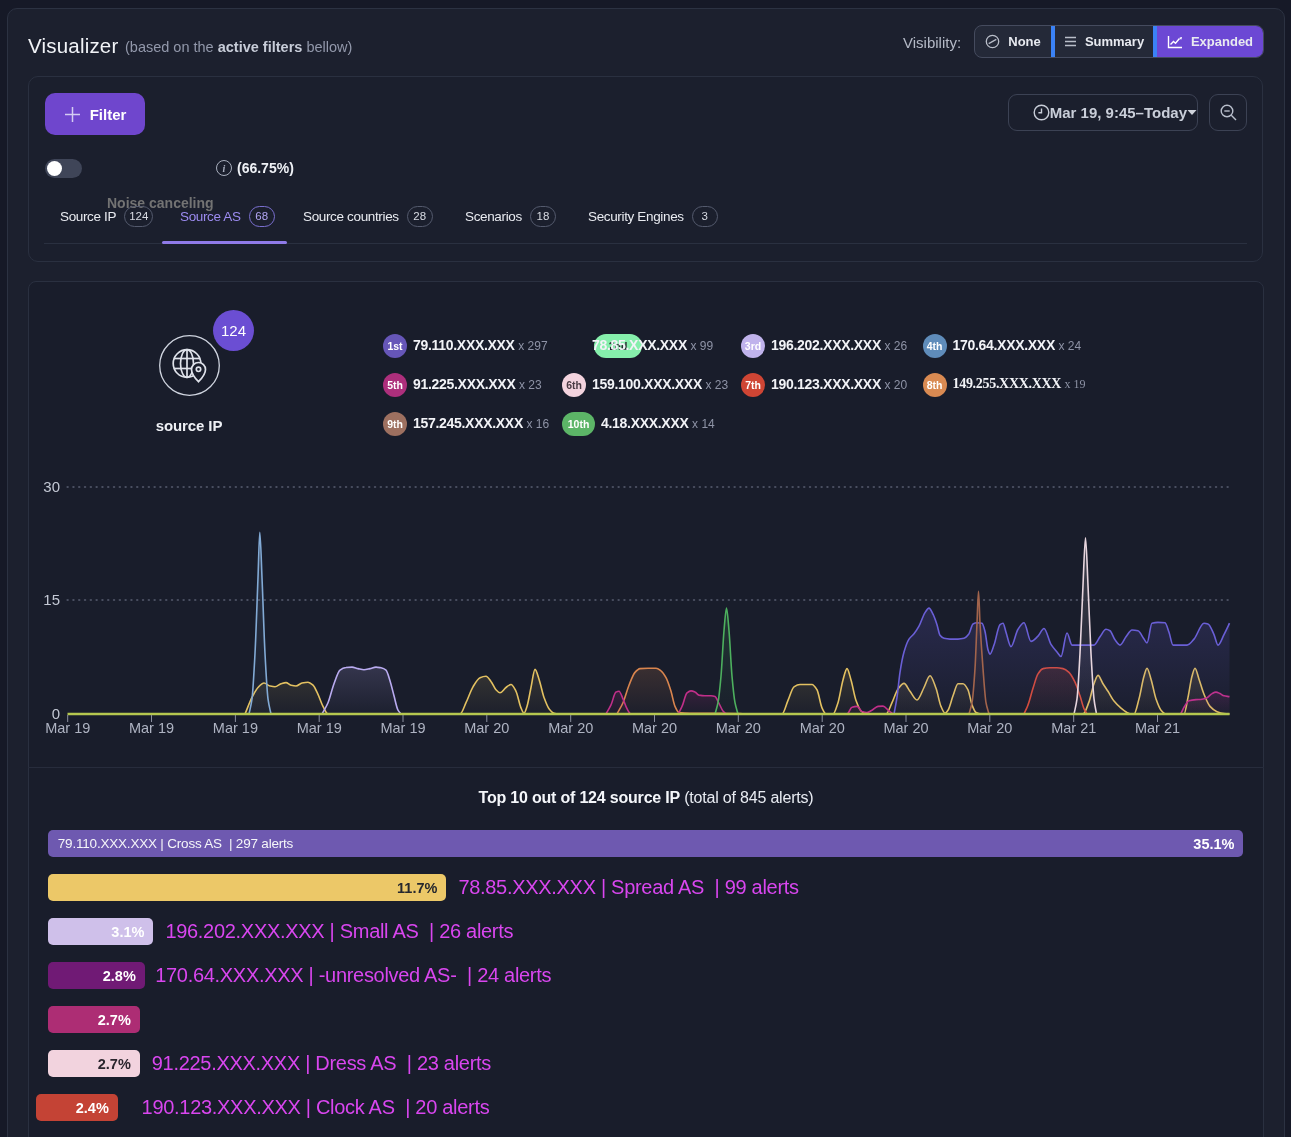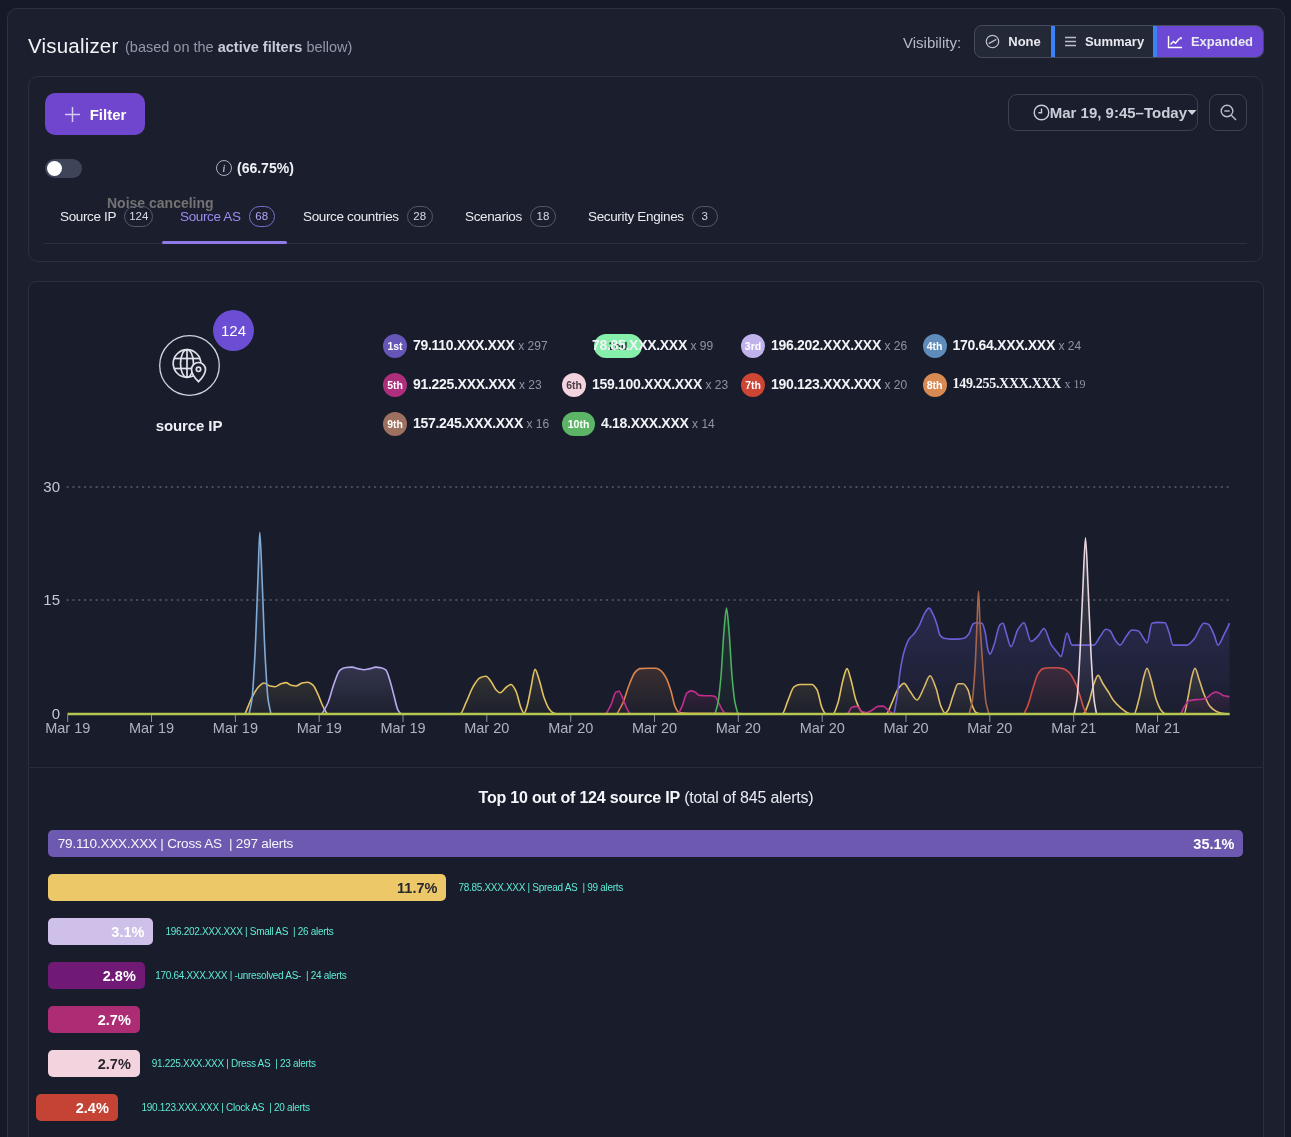--- a/index.html
+++ b/index.html
@@ -58,22 +58,22 @@
 .lg-x { letter-spacing:0; font-size:12px; font-weight:normal; color:#8e93a6; }
 
 .bars-line { left:28px; top:767px; width:1236px; height:1px; background:#272c3c; }
 .bars-title { left:28px; top:789px; width:1236px; text-align:center; font-size:16px; letter-spacing:-0.2px; color:#e8ebf2; }
 .bars-title b { color:#f4f6fa; }
 .bar { position:absolute; height:27px; border-radius:5px; }
 .bar-ltext { position:absolute; left:10px; top:0; height:27px; display:flex; align-items:center;
   font-size:13.5px; letter-spacing:-0.2px; color:#f5f6f9; white-space:nowrap; }
 .bar-pct { position:absolute; right:9px; top:0; height:27px; display:flex; align-items:center;
   font-size:14.5px; font-weight:bold; color:#fff; }
-.bar-out { position:absolute; height:27px; display:flex; align-items:center; font-size:10px; letter-spacing:-0.3px;
-  color:#5eead4; white-space:nowrap; }
+.bar-out { position:absolute; height:27px; display:flex; align-items:center; font-size:20px; letter-spacing:-0.3px;
+  color:#d946ef; white-space:nowrap; }
 </style>
 </head>
 <body>
 <div id="page">
   <div class="abs panel"></div>
   <div class="abs hdr-title">Visualizer</div>
   <div class="abs hdr-sub">(based on the <b>active filters</b> bellow)</div>
   <div class="abs vis-label">Visibility:</div>
   <div class="abs seg">
     <div class="seg-btn" style="width:80px;">

